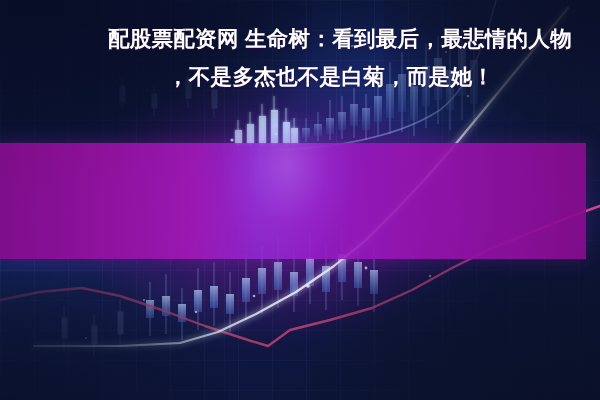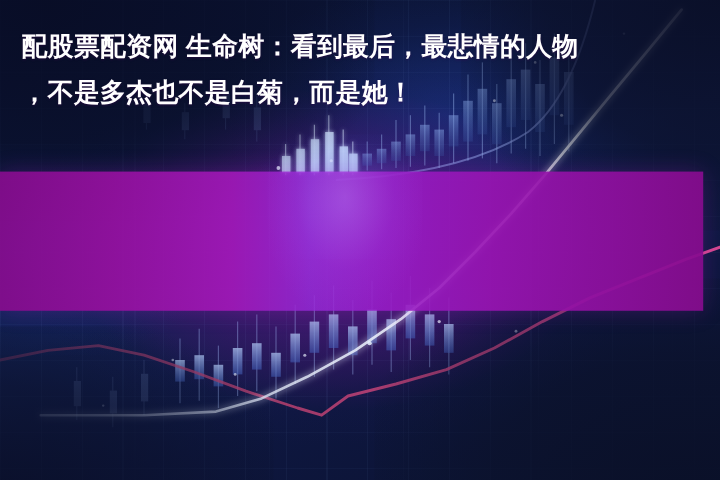--- a/index.html
+++ b/index.html
@@ -131,22 +131,22 @@
   }
   .band-line {
     color: #ffffff;
     font-size: 21.5px;
     font-weight: bold;
     line-height: 38px;
     letter-spacing: 0.3px;
     white-space: nowrap;
     text-shadow: 0 1px 2px rgba(60,0,80,0.45);
   }
-  .band-line.l1 { text-align: left; }
-  .band-line.l2 { padding-right: 78px; }
+  .band-line.l1 { text-align: right; }
+  .band-line.l2 { text-align: right; padding-right: 78px; }
 </style>
 </head>
 <body>
 
 <div id="stage">
 
   <div class="bg-base"></div>
   <div class="bg-glow-left"></div>
   <div class="bg-grid"></div>
   <div class="bg-grid-strong"></div>

